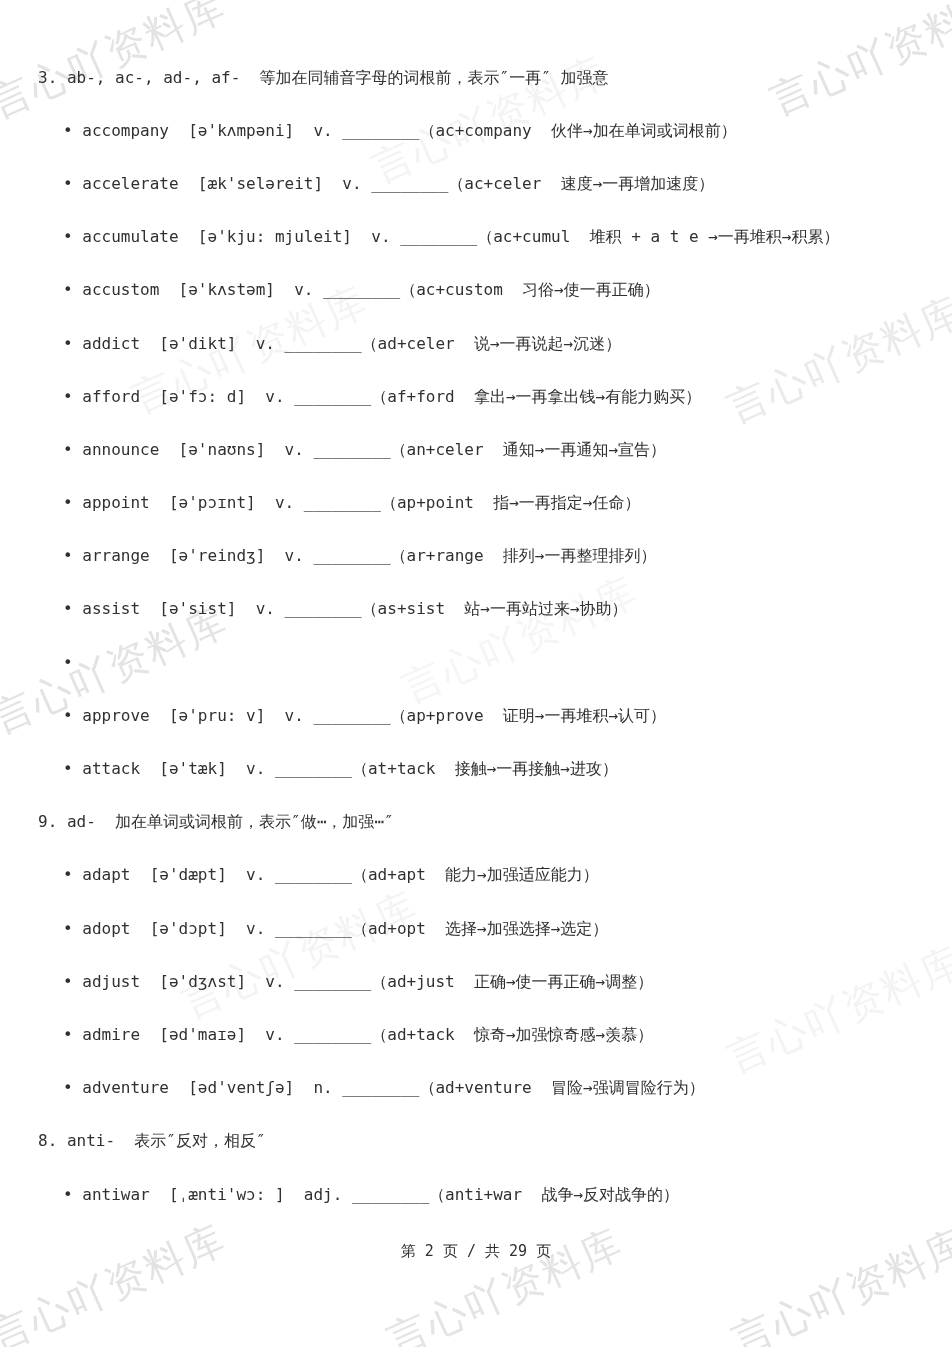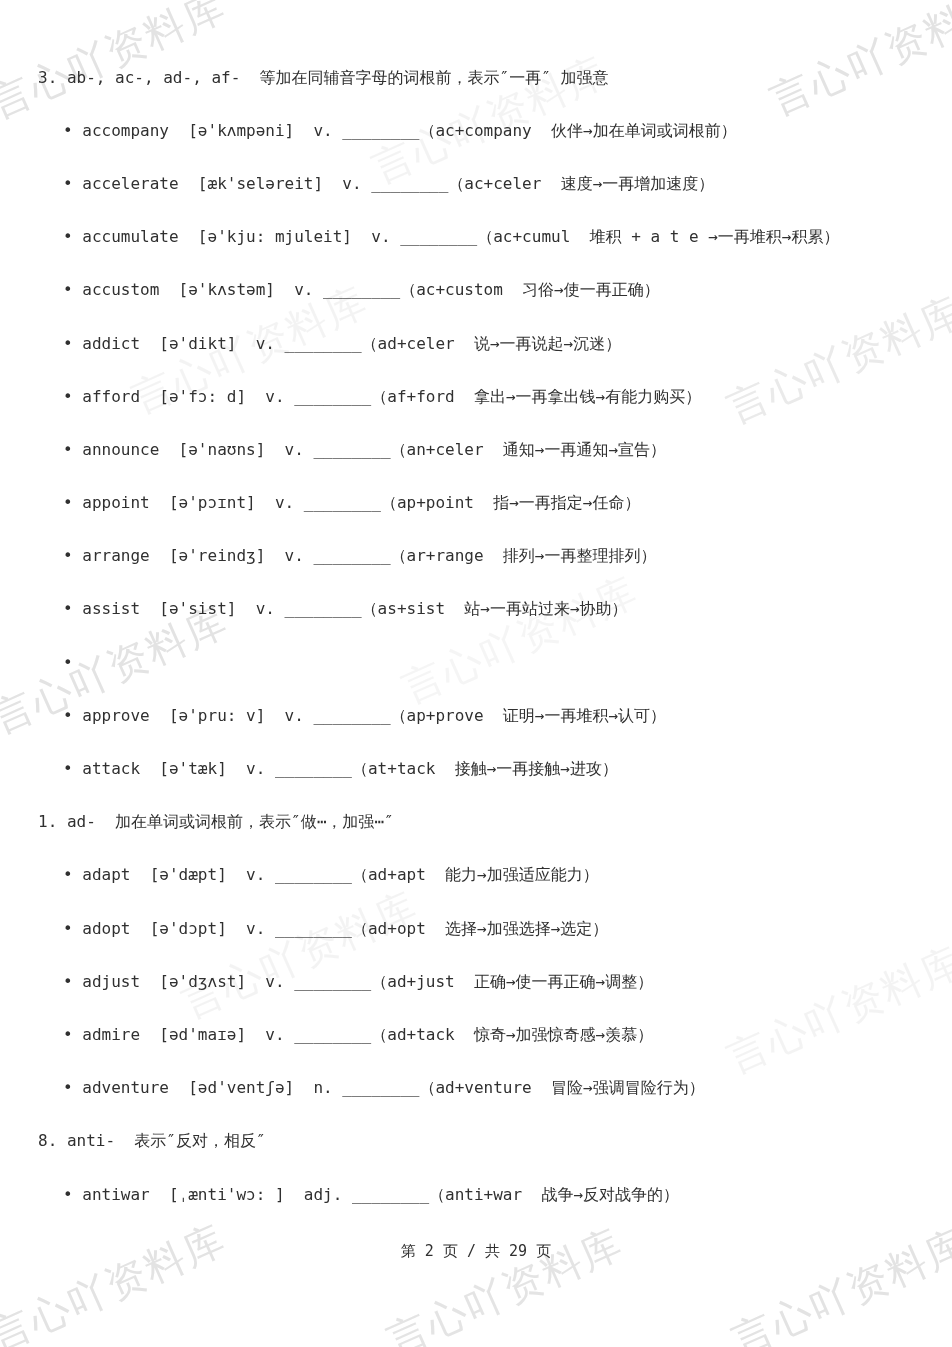--- a/index.html
+++ b/index.html
@@ -87,21 +87,21 @@
     <div class="row entry"><span class="bullet">• </span><span>accustom  [ə'kʌstəm]  v. ________（ac+custom  习俗→使一再正确）</span></div>
     <div class="row entry"><span class="bullet">• </span><span>addict  [ə'dikt]  v. ________（ad+celer  说→一再说起→沉迷）</span></div>
     <div class="row entry"><span class="bullet">• </span><span>afford  [ə'fɔ: d]  v. ________（af+ford  拿出→一再拿出钱→有能力购买）</span></div>
     <div class="row entry"><span class="bullet">• </span><span>announce  [ə'naʊns]  v. ________（an+celer  通知→一再通知→宣告）</span></div>
     <div class="row entry"><span class="bullet">• </span><span>appoint  [ə'pɔɪnt]  v. ________（ap+point  指→一再指定→任命）</span></div>
     <div class="row entry"><span class="bullet">• </span><span>arrange  [ə'reindʒ]  v. ________（ar+range  排列→一再整理排列）</span></div>
     <div class="row entry"><span class="bullet">• </span><span>assist  [ə'sist]  v. ________（as+sist  站→一再站过来→协助）</span></div>
     <div class="row entry"><span class="bullet">• </span></div>
     <div class="row entry"><span class="bullet">• </span><span>approve  [ə'pru: v]  v. ________（ap+prove  证明→一再堆积→认可）</span></div>
     <div class="row entry"><span class="bullet">• </span><span>attack  [ə'tæk]  v. ________（at+tack  接触→一再接触→进攻）</span></div>
-    <div class="row heading">1. ad-  加在单词或词根前，表示″做⋯，加强⋯″</div>
+    <div class="row heading">9. ad-  加在单词或词根前，表示″做⋯，加强⋯″</div>
     <div class="row entry"><span class="bullet">• </span><span>adapt  [ə'dæpt]  v. ________（ad+apt  能力→加强适应能力）</span></div>
     <div class="row entry"><span class="bullet">• </span><span>adopt  [ə'dɔpt]  v. ________（ad+opt  选择→加强选择→选定）</span></div>
     <div class="row entry"><span class="bullet">• </span><span>adjust  [ə'dʒʌst]  v. ________（ad+just  正确→使一再正确→调整）</span></div>
     <div class="row entry"><span class="bullet">• </span><span>admire  [əd'maɪə]  v. ________（ad+tack  惊奇→加强惊奇感→羡慕）</span></div>
     <div class="row entry"><span class="bullet">• </span><span>adventure  [əd'ventʃə]  n. ________（ad+venture  冒险→强调冒险行为）</span></div>
     <div class="row heading">8. anti-  表示″反对，相反″</div>
     <div class="row entry"><span class="bullet">• </span><span>antiwar  [ˌænti'wɔ: ]  adj. ________（anti+war  战争→反对战争的）</span></div>
   </main>
 
 <div class="footer">第 2 页 / 共 29 页</div>

